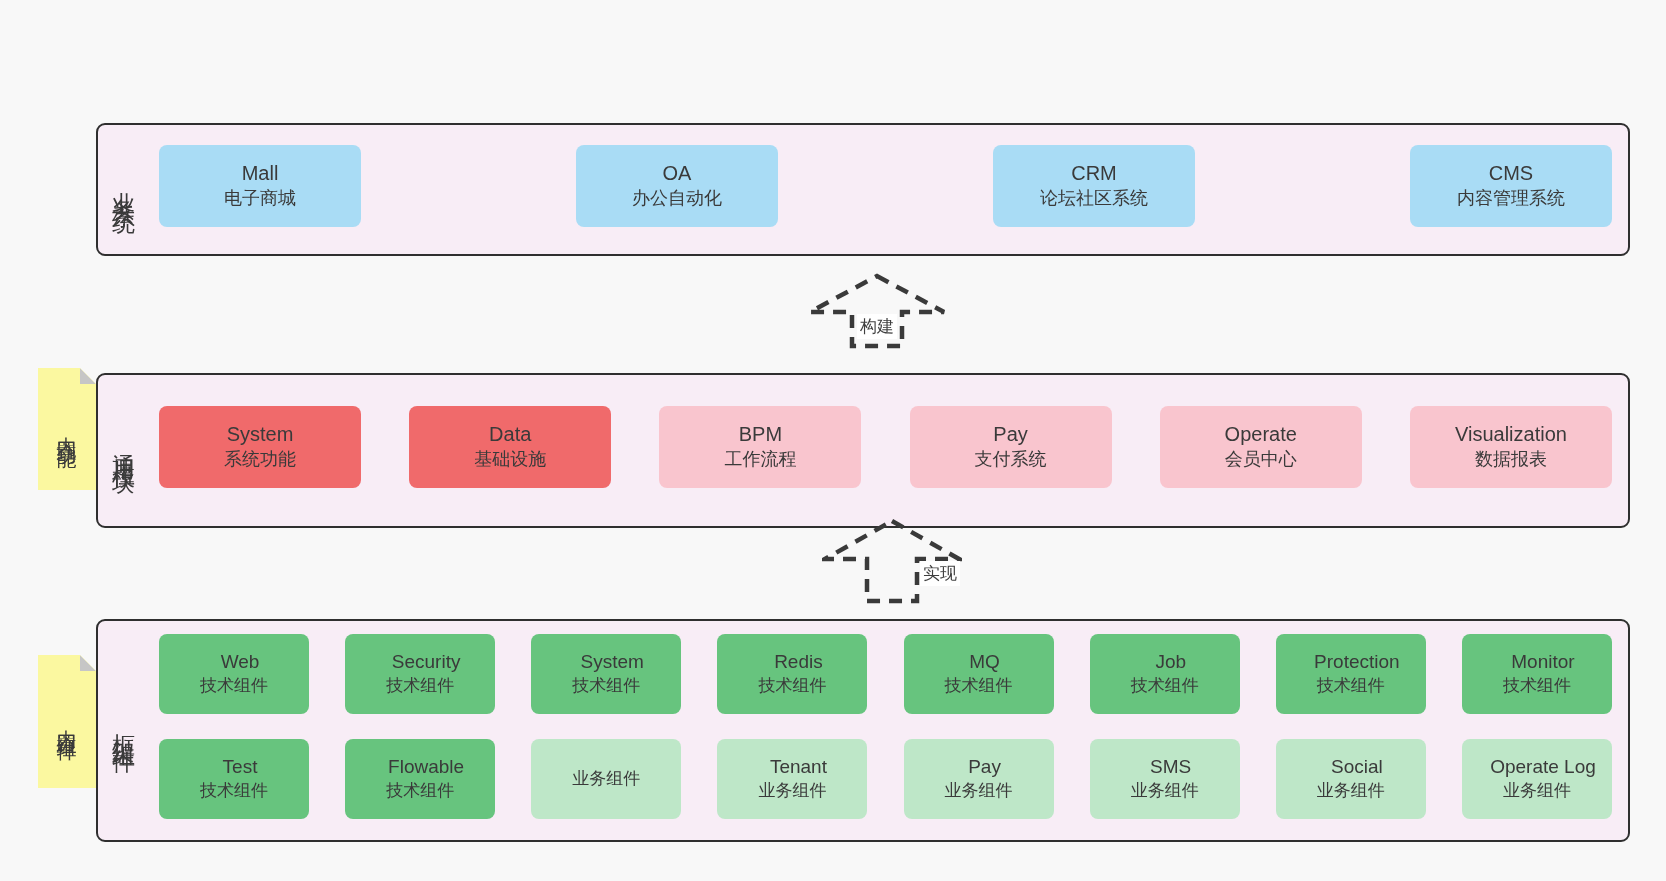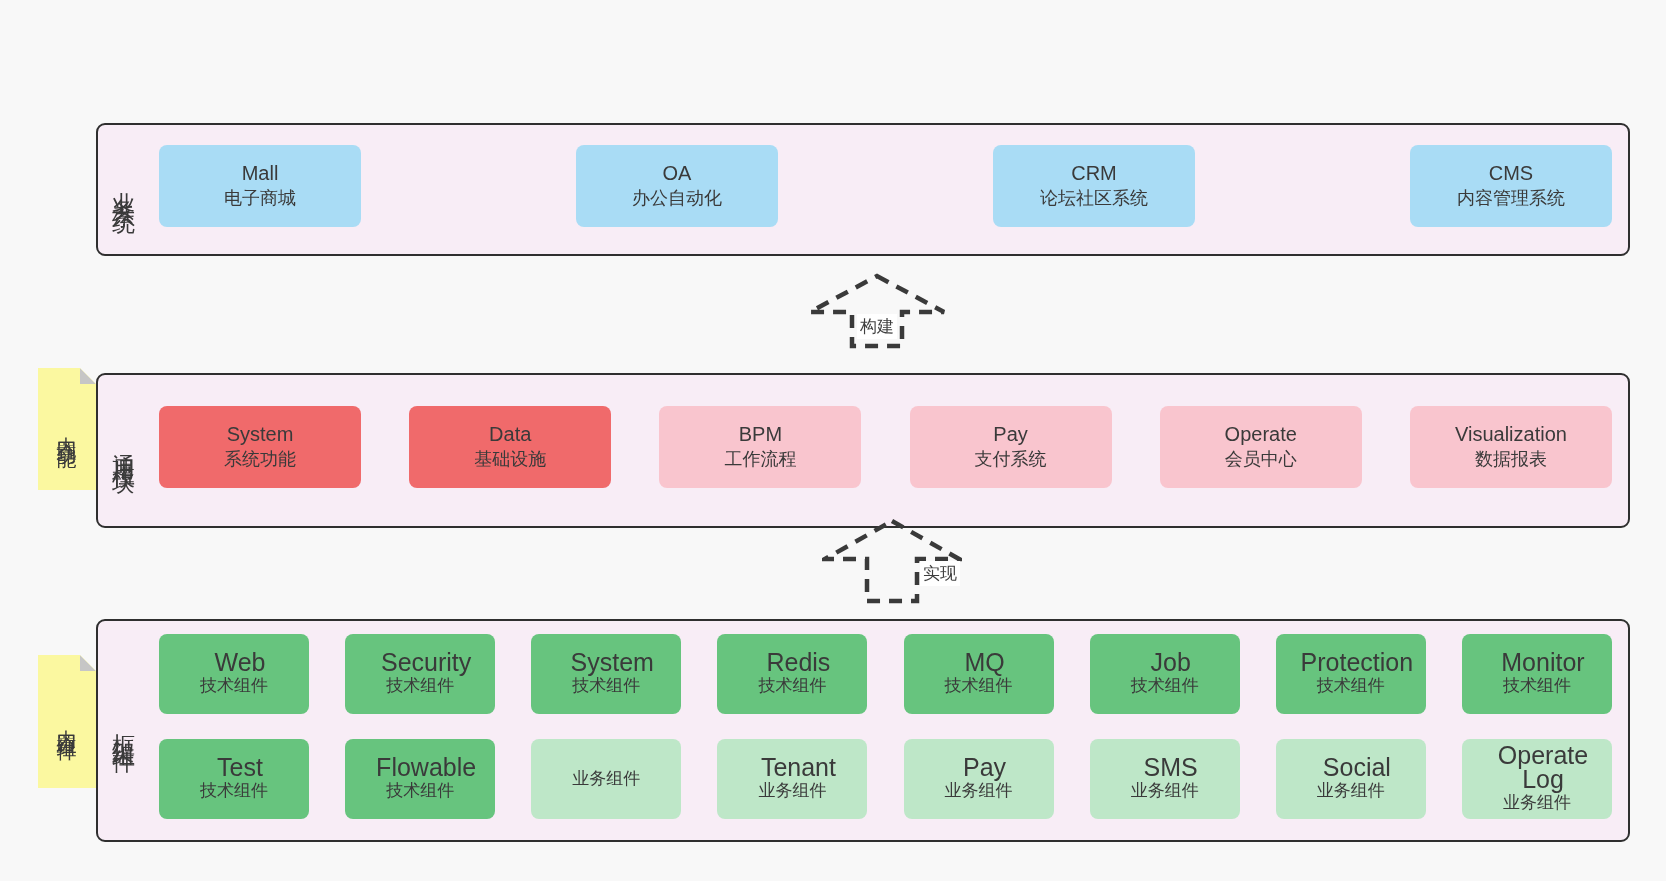--- a/index.html
+++ b/index.html
@@ -47,21 +47,21 @@
     flex-direction:column;
     align-items:center;
     justify-content:center;
     text-align:center;
     padding:4px 6px;
   }
   .row-6 .node{width:202px;height:82px;}
   .row-8 .node{width:150px;height:80px;}
   .node .en{font-size:20px;line-height:26px;}
   .node .zh{font-size:18px;line-height:25px;}
-  .row-8 .node .en{font-size:25px;line-height:24px;margin-left:12px;}
+  .row-8 .node .en{font-size:19px;line-height:24px;margin-left:12px;}
   .row-8 .node .zh{font-size:17px;line-height:24px;}
   .c-blue{background:#a9dcf5;}
   .c-red{background:#f06a6b;}
   .c-pink{background:#f9c5ce;}
   .c-gdark{background:#67c47e;}
   .c-glight{background:#bee7c8;}
   
   .sticky{
     position:absolute;
     left:38px;width:58px;

